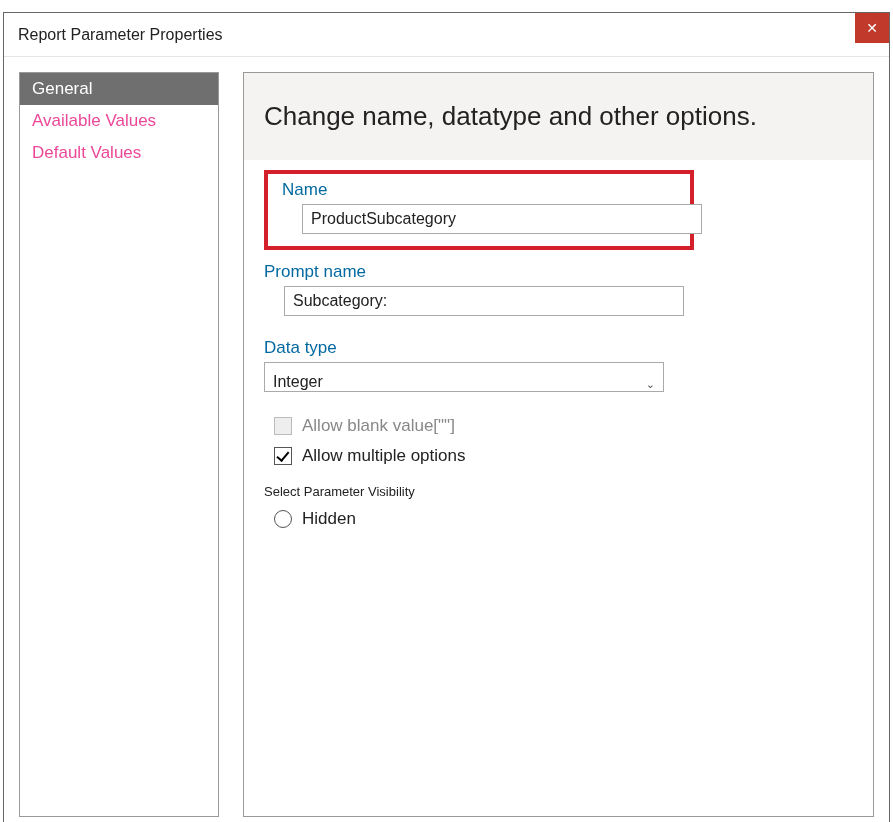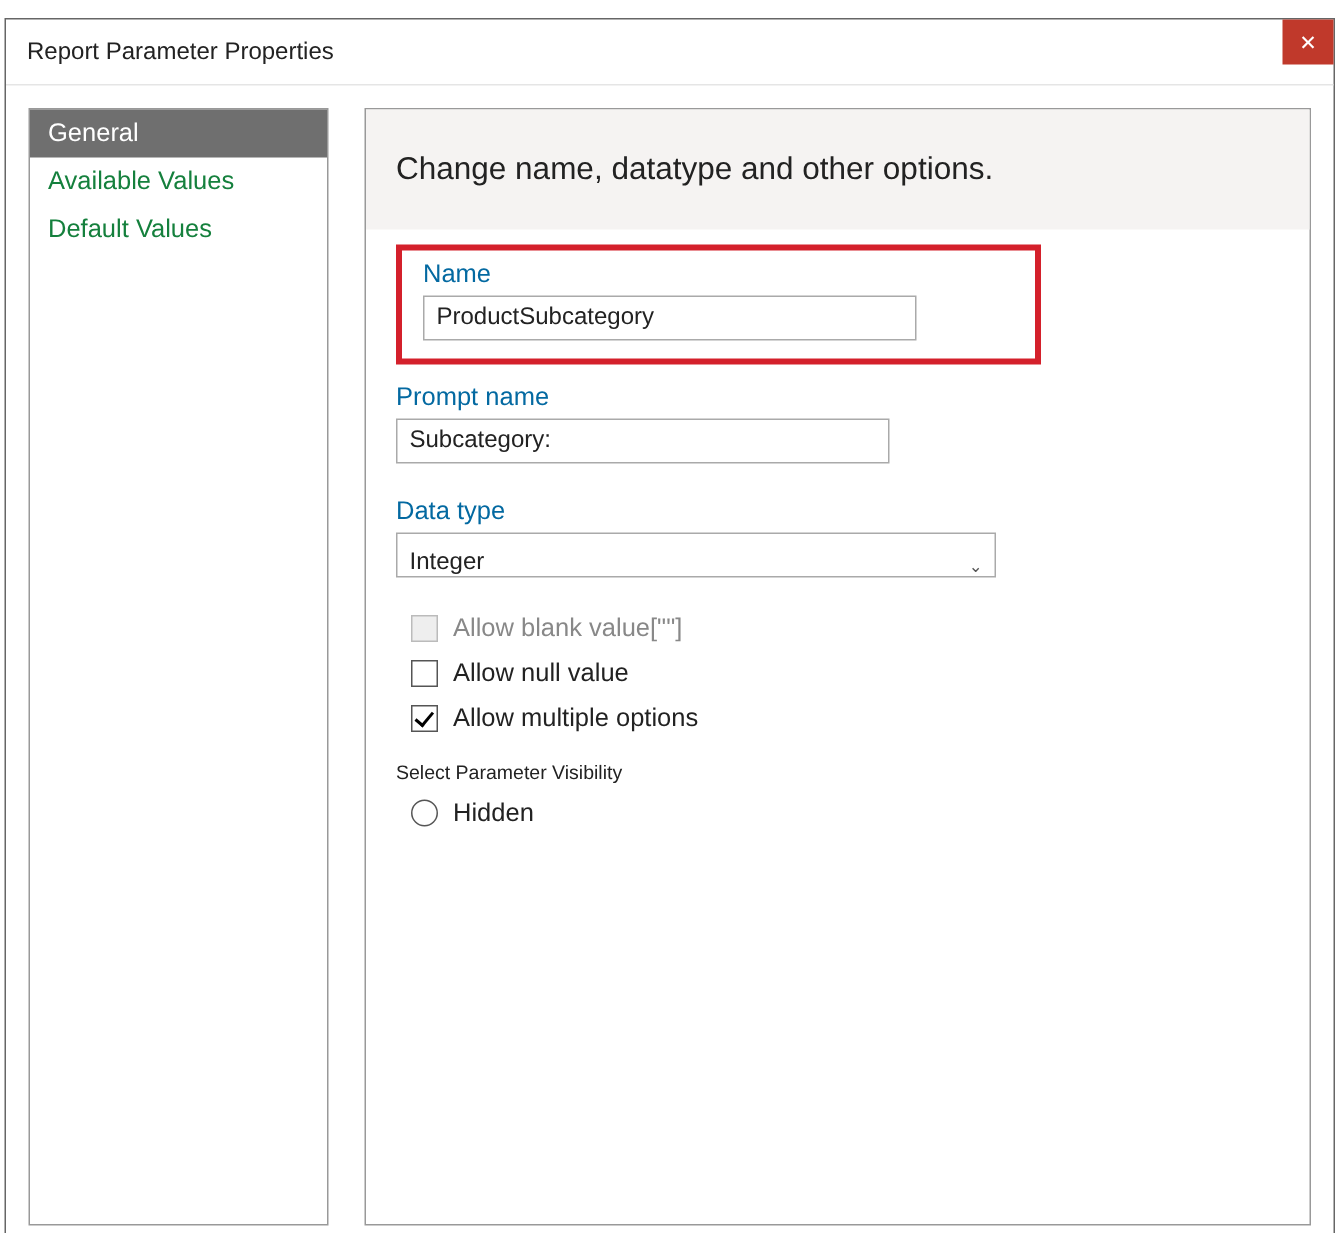--- a/index.html
+++ b/index.html
@@ -52,63 +52,64 @@
   .sidebar {
     width: 200px;
     border: 1px solid #999;
     background: #fff;
     display: flex;
     flex-direction: column;
   }
   .sidebar-item {
     padding: 6px 12px;
     font-size: 17px;
-    color: #15803d;
+    color: #ec4899;
     cursor: pointer;
   }
   .sidebar-item.selected {
     background: #6f6f6f;
     color: #fff;
   }
   .content {
     flex: 1;
     border: 1px solid #999;
     background: #fff;
     display: flex;
     flex-direction: column;
   }
   .content-header {
     background: #f5f3f2;
     padding: 28px 20px 28px 20px;
-    font-size: 21px;
+    font-size: 26px;
     color: #222;
   }
   .content-body {
     padding: 10px 20px 20px 20px;
   }
   .highlight-box {
     border: 4px solid #d4202b;
     padding: 6px 14px 12px 14px;
     margin-bottom: 12px;
     width: 430px;
   }
   .field-label {
     font-size: 17px;
     color: #0369a1;
     margin-bottom: 4px;
     margin-top: 8px;
   }
   .text-input {
-    width: 329px;
+    width: 400px;
     height: 30px;
     border: 1px solid #aaa;
     font-size: 16px;
     padding: 2px 8px;
     font-family: inherit;
     color: #222;
+    margin-left: 20px;
   }
   .select-wrap {
     width: 400px;
     height: 30px;
     border: 1px solid #aaa;
     display: flex;
     align-items: flex-end;
     justify-content: space-between;
     padding: 0 8px;
     font-size: 16px;
@@ -240,24 +241,20 @@
           <span class="chev">⌄</span>
         </div>
 
         <div style="height:14px"></div>
 
         <div class="checkbox-row">
           <div class="checkbox disabled"></div>
           <span class="disabled-label">Allow blank value[""]</span>
         </div>
 
-        <div class="checkbox-row">
-          <div class="checkbox"></div>
-          <span>Allow null value</span>
-        </div>
 
         <div class="checkbox-row">
           <div class="checkbox checked"></div>
           <span>Allow multiple options</span>
         </div>
 
         <div class="section-label">Select Parameter Visibility</div>
 
         <div class="radio-row">
           <div class="radio"></div>

